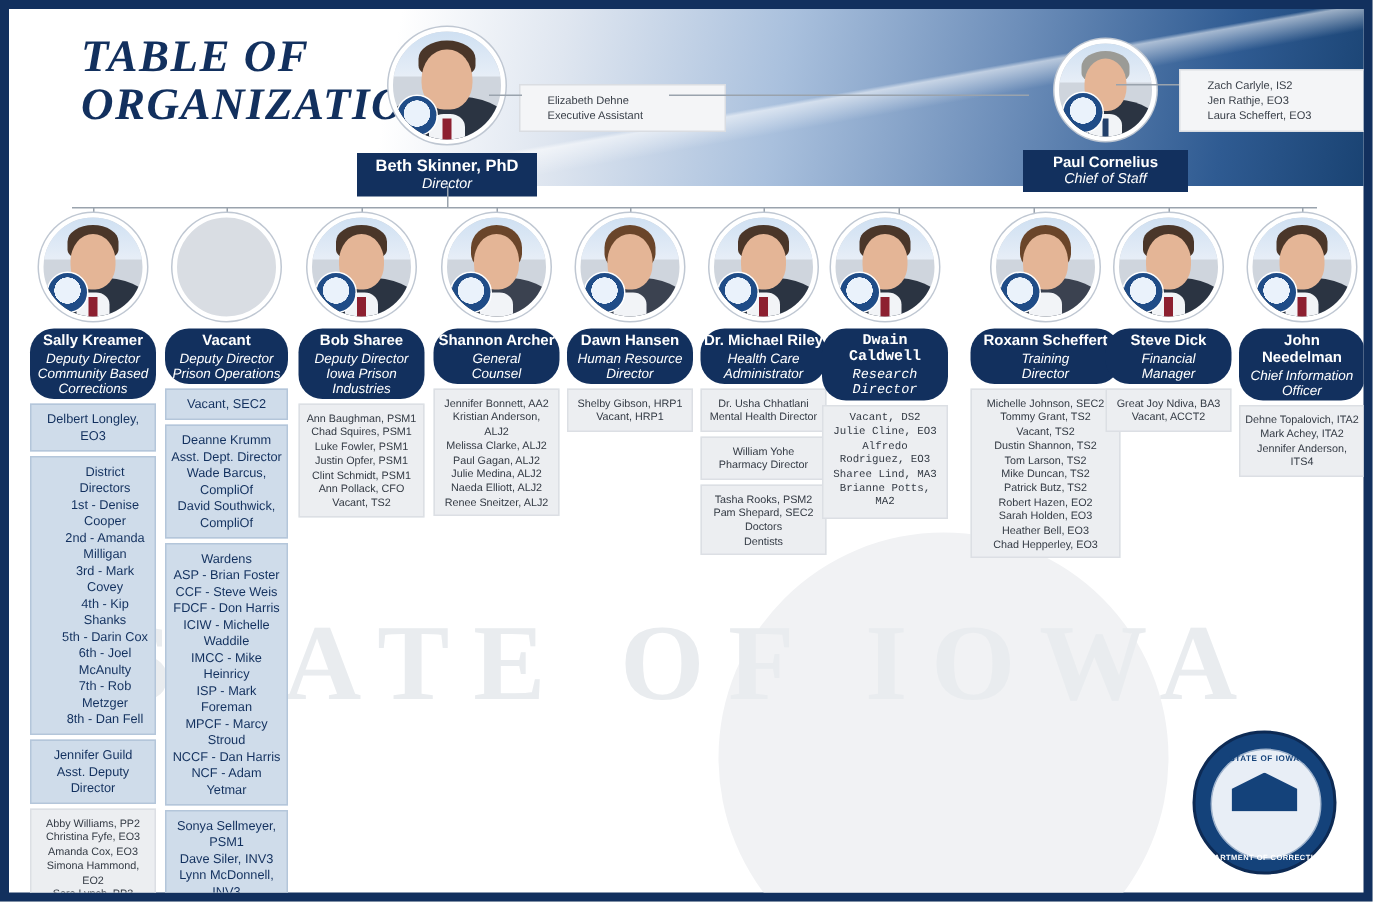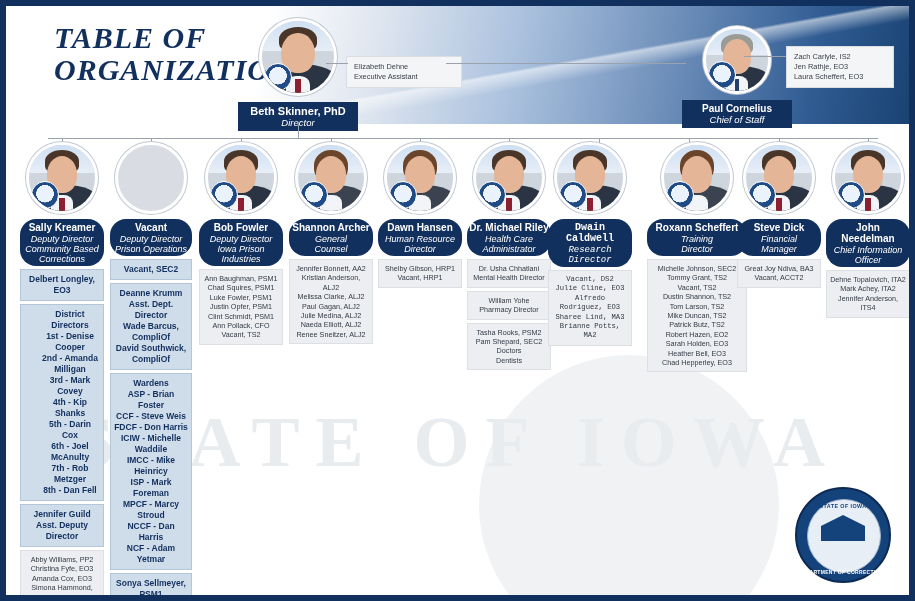--- a/index.html
+++ b/index.html
@@ -89,34 +89,33 @@
     margin-top:5px;
     border-radius:16px;
   }
   .namebar .role{display:block;font-weight:normal;font-style:italic;font-size:9px;padding-top:1px;}
   .bluebox{
     background:#cfdcea;color:#12305e;
     font-size:8.5px;line-height:11px;
     padding:4px 3px;
     border:1px solid #b4c6da;
     margin-top:3px;
-    font-weight:bold;
   }
   .graybox{
     background:#eceef1;color:#333a44;
     font-size:7.2px;line-height:9.4px;
     padding:4px 3px;
     border:1px solid #dcdfe4;
     margin-top:3px;
   }
   .sidecard{
     position:absolute;
     background:#f4f5f7;border:1px solid #dadde2;
     color:#3a4049;font-size:7.4px;line-height:10px;
-    padding:5px 7px;
+    padding:5px 18px;
   }
   .topname{
     background:#12305e;color:#fff;font-weight:bold;
     font-size:11px;padding:3px 8px 3px;text-align:center;
   }
   .topname .role{display:block;font-weight:normal;font-style:italic;font-size:9.5px;}
   .dept-seal{
     position:absolute;right:18px;bottom:12px;
     width:92px;height:92px;border-radius:50%;
     background:#14427a;
@@ -261,21 +260,21 @@
       <div class="node" style="left: 193px; top: 136px; width: 84px;">
         <div class="photo" style="width: 66px; height: 66px;">
           <div class="sky"></div>
           <div class="suit"></div>
           <div class="shirt"></div>
           <div class="tie"></div>
           <div class="hair"></div>
           <div class="head"></div>
           <div class="seal"></div>
         </div>
-        <div class="namebar"><span>Bob Fowler</span><span class="role" style="white-space: pre-line;">Deputy Director
+        <div class="namebar"><span>Bob Sharee</span><span class="role" style="white-space: pre-line;">Deputy Director
 Iowa Prison
 Industries</span></div>
         <div class="graybox" style="white-space: pre-line;">Ann Baughman, PSM1
 Chad Squires, PSM1
 Luke Fowler, PSM1
 Justin Opfer, PSM1
 Clint Schmidt, PSM1
 Ann Pollack, CFO
 Vacant, TS2</div>
       </div>

